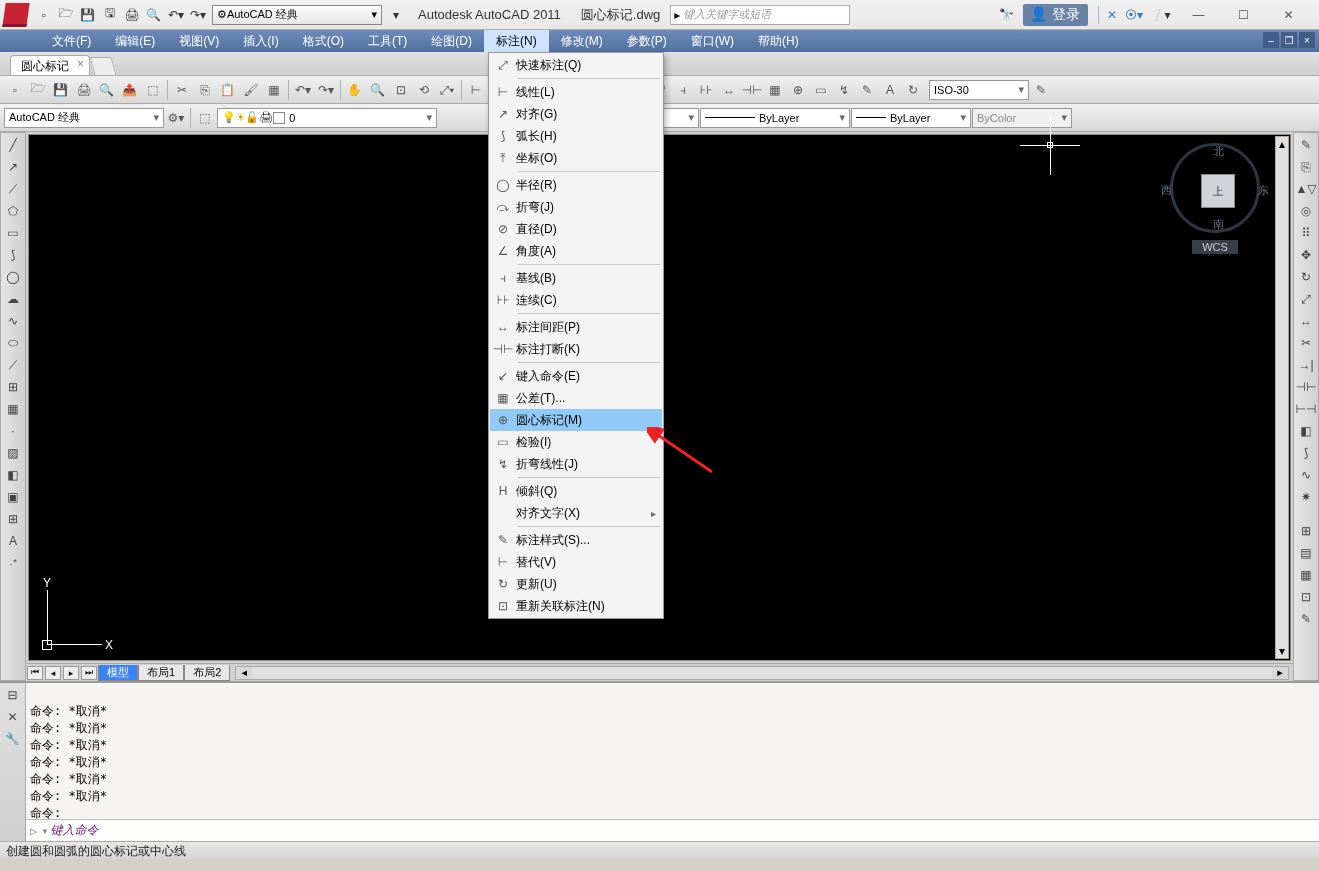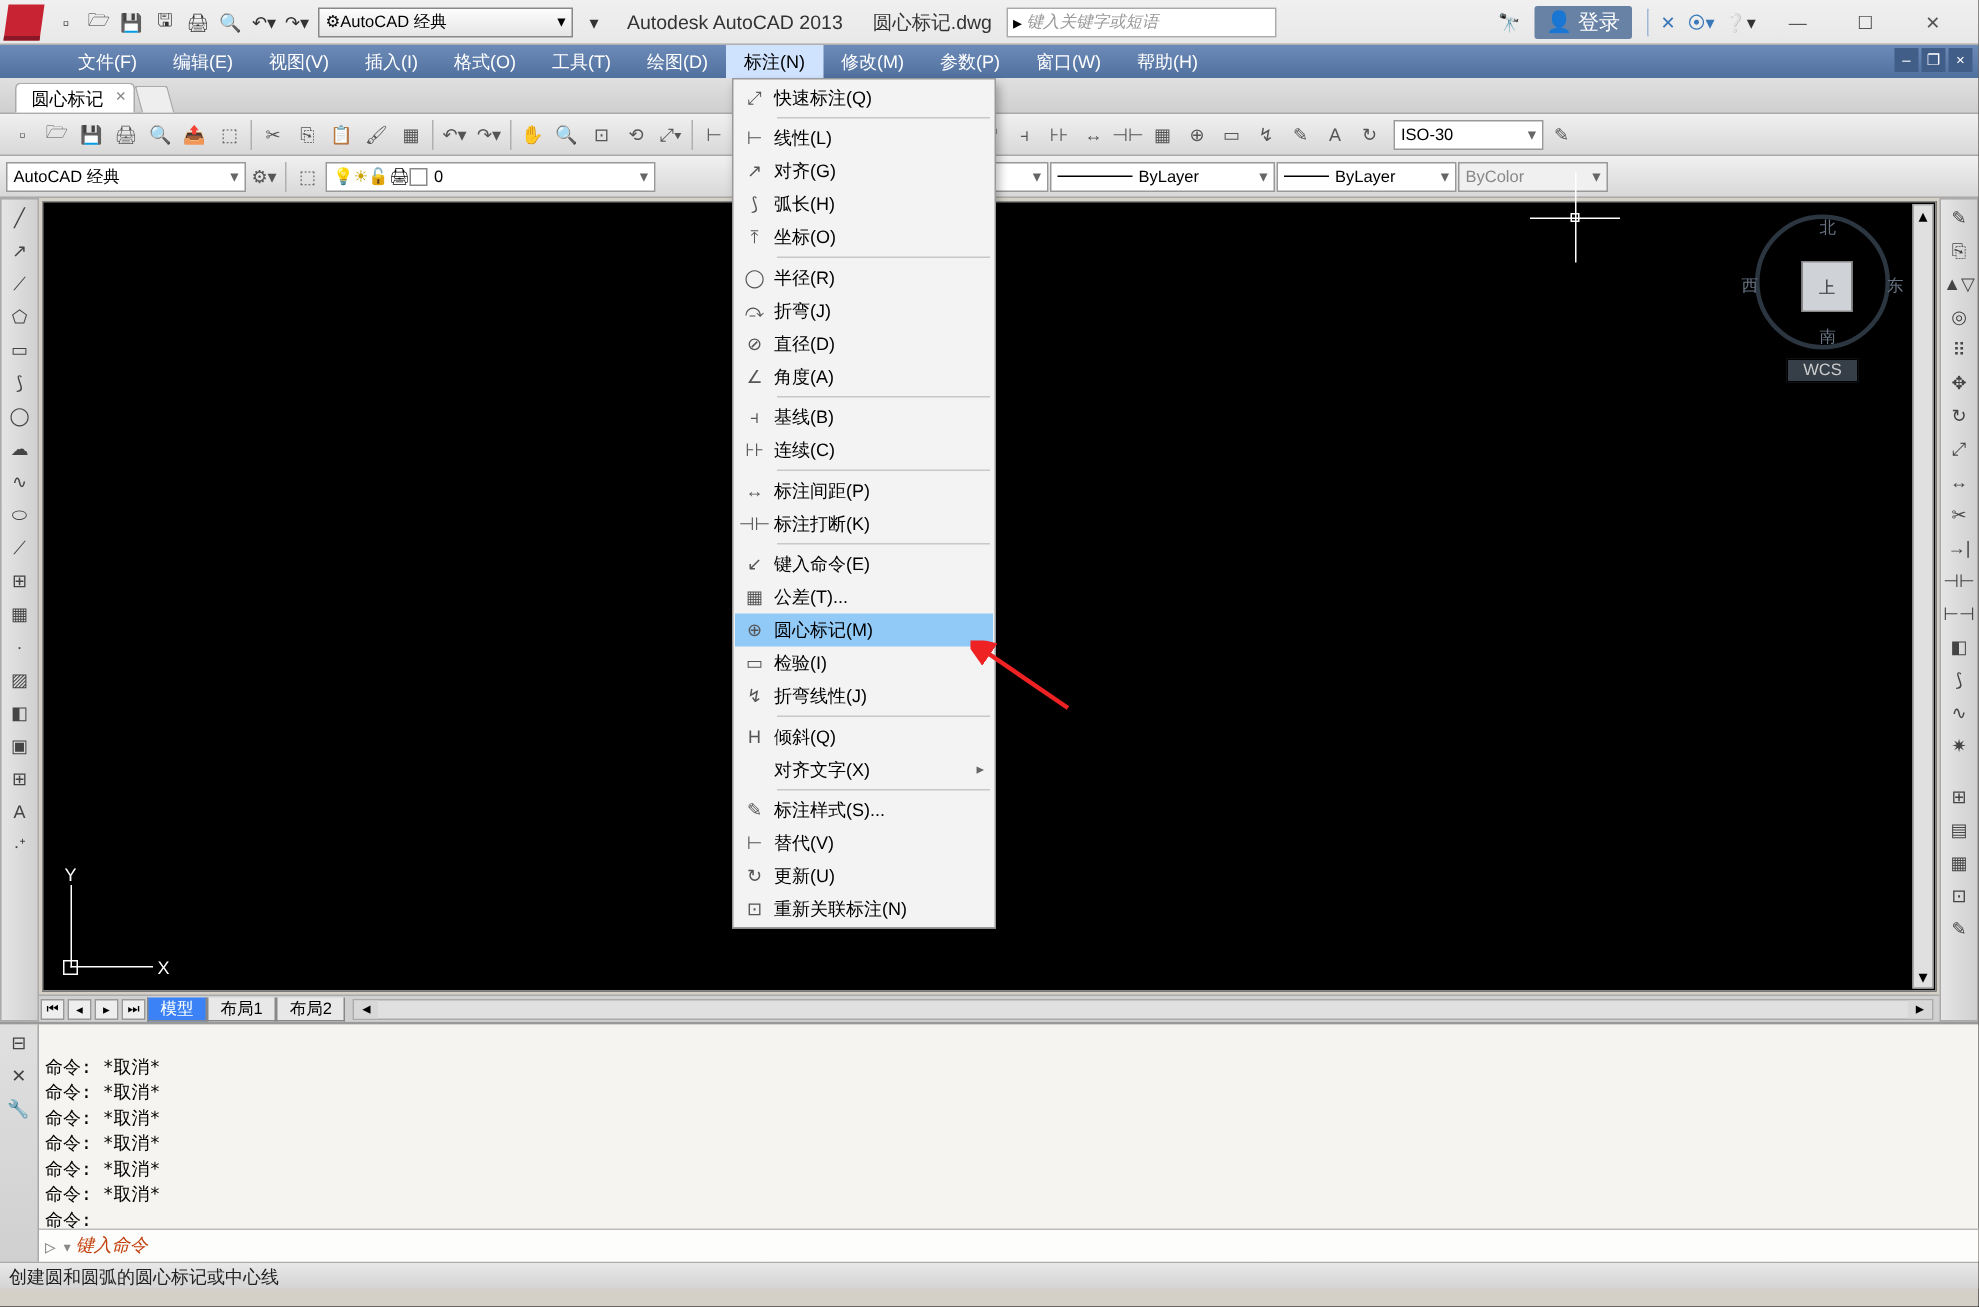--- a/index.html
+++ b/index.html
@@ -73,21 +73,21 @@
 .vscroll .arr { height:14px; display:flex; align-items:center; justify-content:center; }
 .vscroll .track { flex:1; }
 
 
 .cmd-area { height:160px; border-top:2px solid #999; display:flex; }
 .cmd-gutter { width:26px; background:linear-gradient(#e0e0e0,#d0d0d0); border-right:1px solid #aaa; display:flex; flex-direction:column; align-items:center; padding:2px; gap:2px; }
 .cmd-body { flex:1; background:#f5f4f0; display:flex; flex-direction:column; font-family:SimSun,monospace; font-size:12px; }
 .cmd-history { flex:1; padding:2px 4px; overflow:hidden;margin-top:18px; }
 .cmd-input-row { height:22px; border-top:1px solid #bbb; background:#fdfdfb; display:flex; align-items:center; padding:0 4px; }
 .cmd-prompt { color:#888; margin-right:4px; }
-.cmd-input-ph { color:#c2410c; font-style:italic; }
+.cmd-input-ph { color:#701a75; font-style:italic; }
 
 
 .statusbar { height:18px; background:linear-gradient(#e8e8e8,#d4d4d4); border-top:1px solid #aaa; padding:1px 6px; font-size:12px; color:#222; }
 
 
 .dropdown { position:absolute; left:488px; top:52px; width:176px; background:#f3f3f3; border:1px solid #9a9a9a; box-shadow:2px 3px 6px rgba(0,0,0,0.3); padding:1px; z-index:1000; }
 .dd-item { height:22px; display:flex; align-items:center; padding-right:8px; position:relative; }
 .dd-item:hover, .dd-item.hot { background:#91c9f7; }
 .dd-icon { width:26px; display:flex; align-items:center; justify-content:center; color:#555; }
 .dd-label { flex:1; font-size:12px; }
@@ -115,21 +115,21 @@
     <span class="qat-btn">🔍</span>
     <span class="qat-btn">↶▾</span>
     <span class="qat-btn">↷▾</span>
   </div>
   <div class="ws-combo">
     <span>⚙</span>
     <span>AutoCAD 经典</span>
     <span style="margin-left:auto">▾</span>
   </div>
   <span class="qat-btn">▾</span>
-  <span class="title-text">Autodesk AutoCAD 2013</span>
+  <span class="title-text">Autodesk AutoCAD 2011</span>
   <span class="title-text" style="margin-left:20px">圆心标记.dwg</span>
   <div class="search-box">
     <span>▸</span>
     <span class="search-ph">键入关键字或短语</span>
   </div>
   <div class="title-right">
     <span class="qat-btn">🔭</span>
     <span class="login-btn">
       <span>👤</span>
       <span>登录</span>

